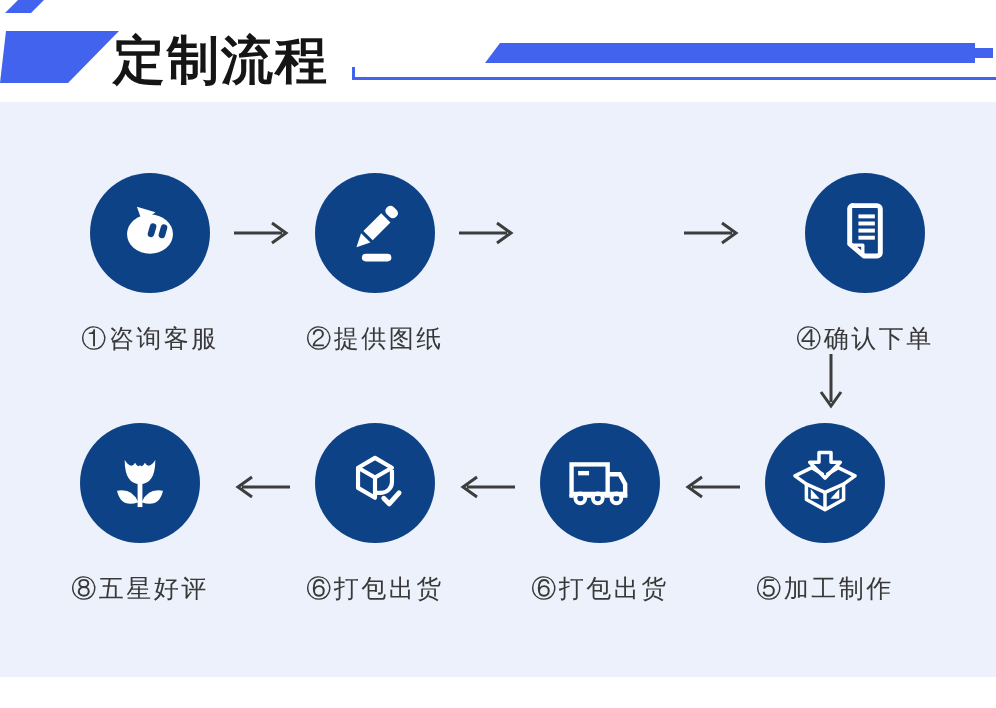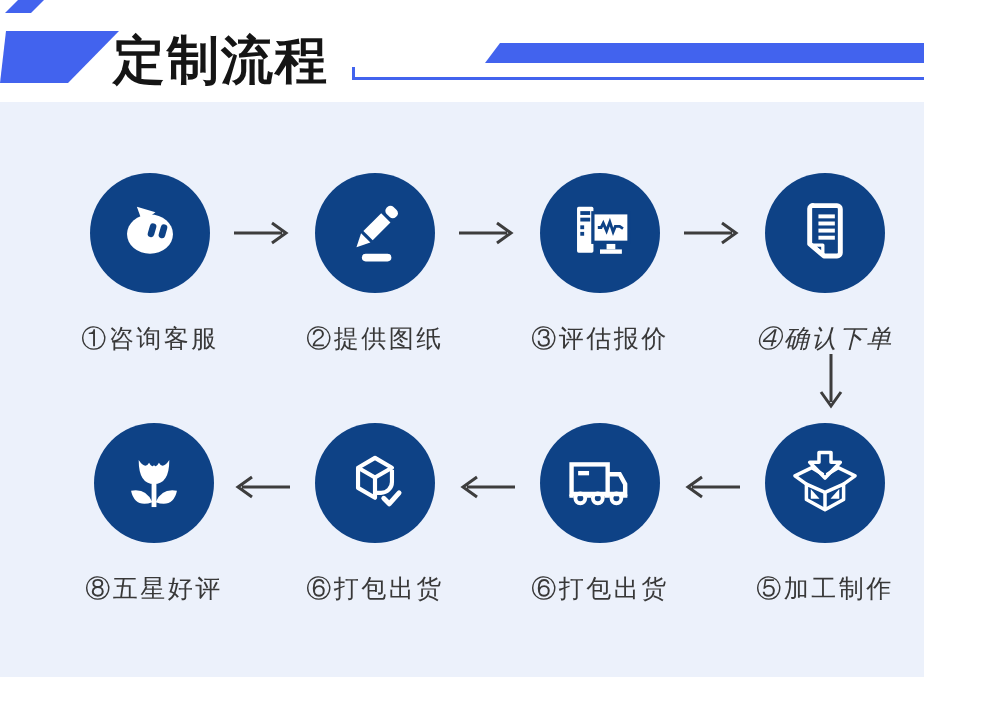--- a/index.html
+++ b/index.html
@@ -1,17 +1,17 @@
 <!DOCTYPE html>
 <html style="--accent: #4263ee; --navy: #0e4286; --bg: #ecf1fb; --arrow: #3d3d3d; --title: #151515; --label: #383838;"><head>
 <meta charset="utf-8">
 <style>
   html,body{margin:0;padding:0;background:#fff;}
   .page{
-    position:relative;width:924px;height:708px;overflow:hidden;
+    position:relative;width:996px;height:708px;overflow:hidden;
     background:#fff;font-family:"Liberation Sans",sans-serif;
   }
   .header-decor{position:absolute;left:0;top:0;z-index:1;}
   .page-title{
     position:absolute;left:113px;top:33px;z-index:2;
     font-size:52px;font-weight:900;line-height:1.05;
     letter-spacing:2px;color:var(--title,#151515);
   }
   .content-bg{
     position:absolute;left:0;top:102px;width:996px;height:575px;
@@ -72,39 +72,22 @@
       <svg width="70" height="70" viewBox="0 0 64 64">
         <ellipse cx="32" cy="33" rx="21" ry="18" fill="#fff"></ellipse>
         <path d="M20 8 L37 13 L25 22 Z" fill="#fff"></path>
         <rect class="navy" x="31" y="23" width="6" height="13" rx="3" transform="rotate(16 34 29)"></rect>
         <rect class="navy" x="41" y="24" width="6" height="13" rx="3" transform="rotate(16 44 30)"></rect>
       </svg>
     </div>
     <span class="step-label">①咨询客服</span>
   </div>
 
-  <div class="step" style="left:515px;top:173px;">
-    <div class="circle">
-      <svg width="70" height="70" viewBox="0 0 64 64">
-        <rect x="11" y="8" width="15" height="42" rx="1.5" fill="#fff"></rect>
-        <rect class="navy" x="14" y="12" width="9" height="3.5"></rect>
-        <rect class="navy" x="14" y="18" width="9" height="3.5"></rect>
-        <rect class="navy" x="14" y="25" width="3.5" height="3.5"></rect>
-        <rect class="navy" x="14" y="31" width="3.5" height="3.5"></rect>
-        <rect class="navy" x="24" y="12" width="36" height="30"></rect>
-        <rect x="27" y="15" width="30" height="24" fill="#fff"></rect>
-        <polyline class="navy-stroke" stroke-width="2.6" points="30,27 33,27 35,23 38,30 41,22 44,31 46,26 50,26 53,28"></polyline>
-        <rect x="38" y="42" width="8" height="5" fill="#fff"></rect>
-        <rect x="32" y="47" width="20" height="4" fill="#fff"></rect>
-      </svg>
-    </div>
-    <span class="step-label">③评估报价</span>
-  </div>
 
-  <div class="step" style="left:740px;top:173px;font-style:italic;">
+  <div class="step" style="left:780px;top:173px;">
     <div class="circle">
       <svg width="70" height="70" viewBox="0 0 64 64">
         <path class="wstroke" stroke-width="4.5" stroke-linejoin="round" d="M22 7 H43 a3 3 0 0 1 3 3 V50 a3 3 0 0 1 -3 3 H31 L18 42 V10 a3 3 0 0 1 4-3 Z"></path>
         <rect x="26" y="15" width="15" height="3.6" fill="#fff"></rect>
         <rect x="26" y="21.5" width="15" height="3.6" fill="#fff"></rect>
         <rect x="26" y="28" width="15" height="3.6" fill="#fff"></rect>
         <rect x="26" y="34.5" width="15" height="3.6" fill="#fff"></rect>
         <path class="wstroke" stroke-width="3" stroke-linejoin="round" d="M30 51 L20 43 H30 Z"></path>
       </svg>
     </div>
@@ -146,21 +129,21 @@
       <svg width="70" height="70" viewBox="0 0 64 64">
         <path class="wstroke" stroke-width="3.8" stroke-linejoin="round" d="M32 9 L47.5 18 L32 27 L16.5 18 Z"></path>
         <path class="wstroke" stroke-width="3.8" stroke-linejoin="round" d="M16.5 18 V36.5 L32 45.5 V27"></path>
         <path class="wstroke" stroke-width="3.8" d="M47.5 20 V31 a10 10 0 0 1 -10 10 H33"></path>
         <path class="wstroke" stroke-width="4.5" stroke-linecap="round" stroke-linejoin="round" d="M40 46 L45 51 L54 41"></path>
       </svg>
     </div>
     <span class="step-label">⑥打包出货</span>
   </div>
 
-  <div class="step" style="left:69px;top:423px;">
+  <div class="step" style="left:55px;top:423px;">
     <div class="circle">
       <svg width="70" height="70" viewBox="0 0 64 64">
         <path fill="#fff" d="M18 11 Q18 33 32 33 Q46 33 46 11 Q40 20 36.5 13.5 Q34 18.5 32 15.5 Q30 18.5 27.5 13.5 Q24 20 18 11 Z"></path>
         <rect x="29.8" y="30" width="4.4" height="24" fill="#fff"></rect>
         <path fill="#fff" d="M11 39 Q25 36.5 30.5 49.5 Q14.5 55 11 39 Z"></path>
         <path fill="#fff" d="M53 39 Q39 36.5 33.5 49.5 Q49.5 55 53 39 Z"></path>
       </svg>
     </div>
     <span class="step-label">⑧五星好评</span>
   </div>

